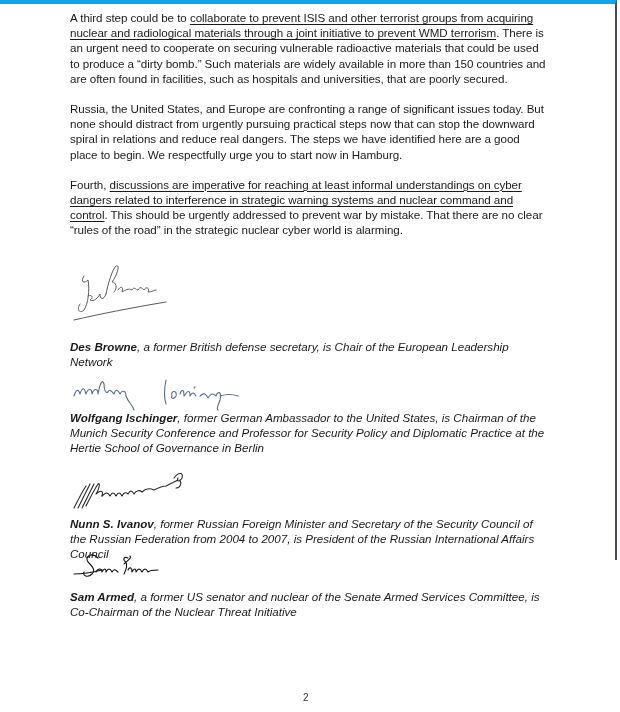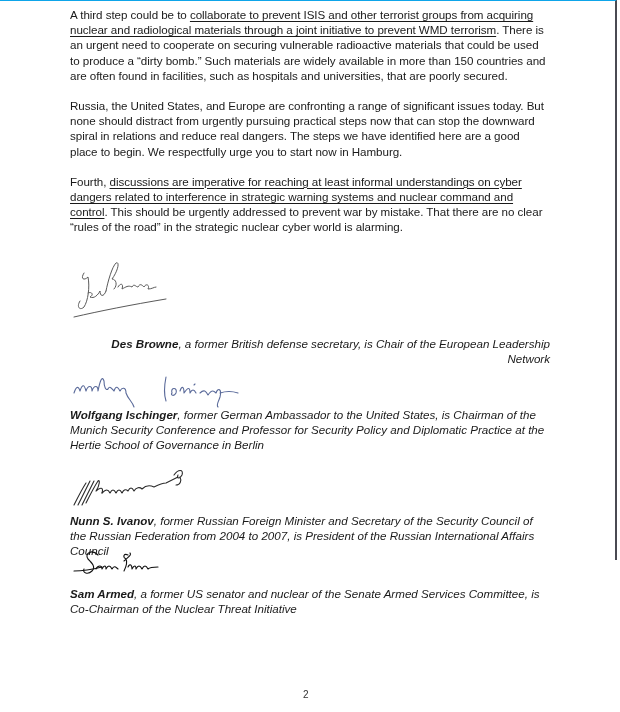--- a/index.html
+++ b/index.html
@@ -15,21 +15,21 @@
       font-family: "Liberation Sans", "DejaVu Sans", sans-serif;
       color: #1a1a1a;
     }
     .page {
       position: absolute;
       left: 0;
       top: 0;
       width: 617px;
       height: 560px;
       background: #ffffff;
-      border-top: 1px solid #0ea5e9;
+      border-top: 4px solid #0ea5e9;
       border-right: 2px solid #4a4a52;
       box-sizing: border-box;
     }
     .content {
       position: absolute;
       left: 70px;
       top: 6px;
       width: 480px;
       font-size: 11.6px;
       line-height: 15.2px;
@@ -83,21 +83,21 @@
     <svg width="110" height="66" viewBox="0 0 110 66">
       <g fill="none" stroke="#5a5a5a" stroke-width="1" stroke-linecap="round" stroke-linejoin="round">
         <path d="M14 16 C 10 22, 14 24, 18 20 C 20 30, 18 44, 14 50 C 10 54, 6 50, 10 44"></path>
         <path d="M18 36 C 22 34, 24 38, 20 40 C 24 42, 28 38, 30 34 C 30 40, 34 40, 36 34"></path>
         <path d="M36 34 C 38 24, 42 10, 46 6 C 50 4, 48 14, 42 22 C 46 22, 48 28, 44 32"></path>
         <path d="M48 30 C 50 26, 54 26, 52 32 C 56 30, 58 28, 62 30 C 64 26, 66 30, 68 30 C 70 26, 72 28, 74 30 C 76 26, 80 28, 78 32 C 82 32, 84 30, 86 30"></path>
         <path d="M4 60 C 30 54, 60 48, 96 42"></path>
       </g>
     </svg>
   </div>
-  <div class="sig-block" style="top:335px;text-align:right;">
+  <div class="sig-block" style="top:335px;">
     <b>Des Browne</b><em>, a former British defense secretary, is Chair of the European Leadership Network</em>
   </div>
 
   <div class="signature" style="top:366px;">
     <svg width="210" height="42" viewBox="0 0 210 42">
       <g fill="none" stroke="#5a6a9a" stroke-width="1.1" stroke-linecap="round" stroke-linejoin="round">
         <path d="M4 26 C 6 20, 8 18, 10 24 C 12 18, 14 16, 16 24 C 18 18, 22 18, 22 24 C 24 18, 28 18, 28 24 C 30 14, 32 8, 34 14 C 34 20, 36 24, 38 22 C 40 18, 42 22, 44 24 C 46 18, 48 20, 50 24 C 52 20, 56 20, 56 26 C 58 32, 62 34, 64 40"></path>
         <path d="M96 10 C 94 20, 94 28, 96 34"></path>
         <path d="M102 26 C 100 20, 108 20, 106 26 C 104 30, 100 28, 102 26 M 110 24 C 112 18, 114 20, 114 26 C 118 20, 120 20, 120 26 C 122 22, 124 22, 126 26 M 124 18 L 125 17"></path>
         <path d="M130 26 C 134 22, 136 24, 138 28 C 142 22, 144 24, 146 26 C 148 20, 152 22, 150 30 C 148 36, 146 38, 148 40"></path>

